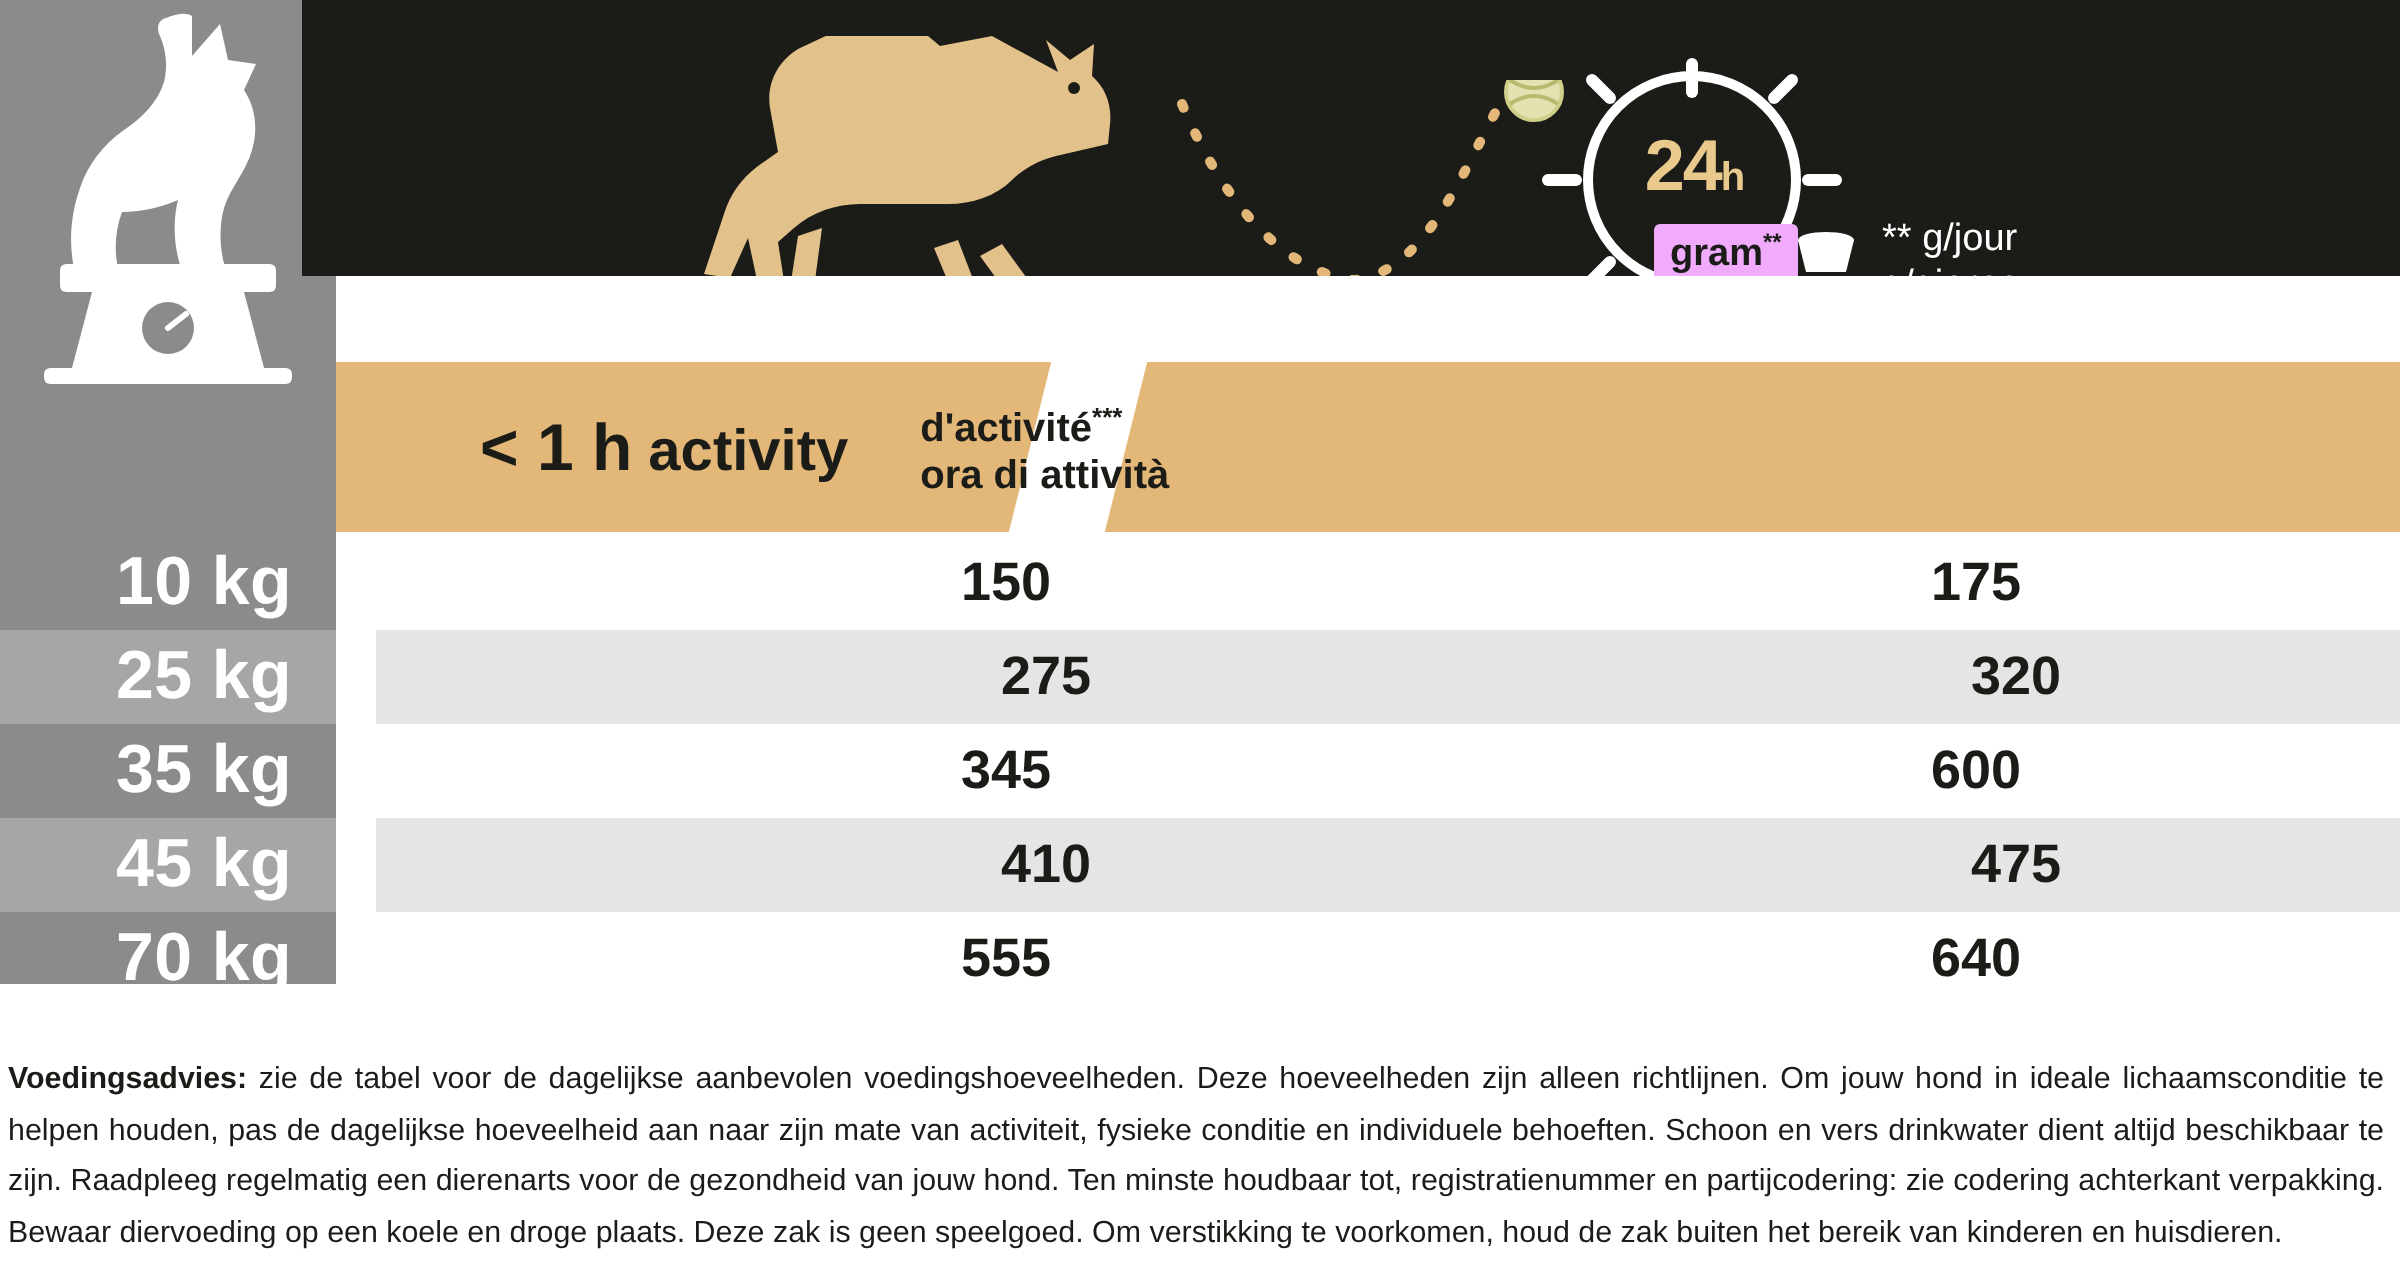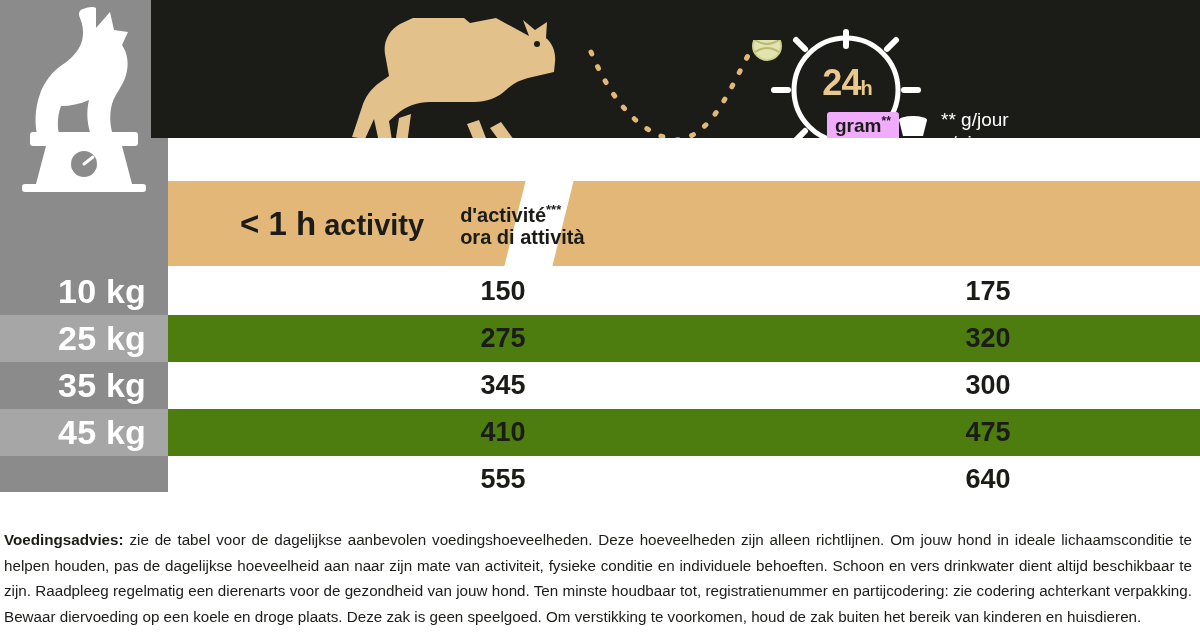--- a/index.html
+++ b/index.html
@@ -178,21 +178,21 @@
   .rows {
     position: absolute;
     left: 168px;
     top: 268px;
     width: 1032px;
   }
   .data-row {
     position: relative;
     height: 47px;
   }
-  .data-row.alt { background: #4d7c0f; }
+  .data-row.alt { background: #e5e5e5; margin-left: 20px; }
   .cell {
     position: absolute;
     top: 0;
     height: 47px;
     line-height: 47px;
     text-align: center;
     color: #1b1b18;
     font-size: 27px;
     font-weight: 600;
   }
@@ -234,20 +234,21 @@
           <rect x="22" y="178" width="124" height="8" rx="3"></rect>
         </g>
       </svg>
     </div>
 
     <div class="weights">
       <div class="weight-row">10 kg</div>
       <div class="weight-row alt">25 kg</div>
       <div class="weight-row">35 kg</div>
       <div class="weight-row alt">45 kg</div>
+      <div class="weight-row">70 kg</div>
     </div>
   </div>
 
   <div class="hero">
 
     <div class="hero-dog">
       <svg viewBox="0 0 230 145" width="230" height="145" aria-hidden="true">
         <g fill="#e2c18b">
           <path d="M178 18 l-6 -16 12 10 12 -8 -1 16 c7 6 10 15 9 24 l-1 10 -26 6 c-8 2 -16 6 -22 12 -8 8 -20 12 -32 12 l-44 0 c-12 0 -24 4 -33 12 l-8 7 4 26 -13 0 -6 -28 -9 20 -13 -2 10 -30 c3 -10 9 -18 17 -24 l10 -7 -4 -22 c-2 -12 4 -24 15 -30 l30 -14 c9 -5 20 -4 28 3 l12 10 26 -5 z"></path>
           <path d="M60 96 l-4 30 -12 0 4 -26 z"></path>
@@ -322,21 +323,21 @@
     <div class="data-row">
       <div class="cell c1">150</div>
       <div class="cell c2">175</div>
     </div>
     <div class="data-row alt">
       <div class="cell c1">275</div>
       <div class="cell c2">320</div>
     </div>
     <div class="data-row">
       <div class="cell c1">345</div>
-      <div class="cell c2">300</div>
+      <div class="cell c2">600</div>
     </div>
     <div class="data-row alt">
       <div class="cell c1">410</div>
       <div class="cell c2">475</div>
     </div>
     <div class="data-row">
       <div class="cell c1">555</div>
       <div class="cell c2">640</div>
     </div>
   </div>

